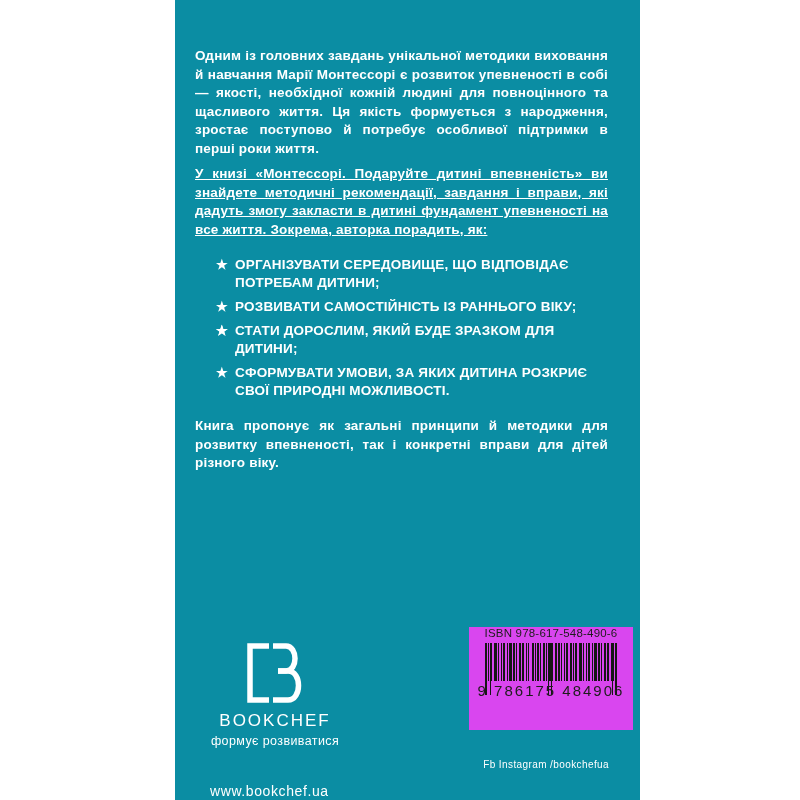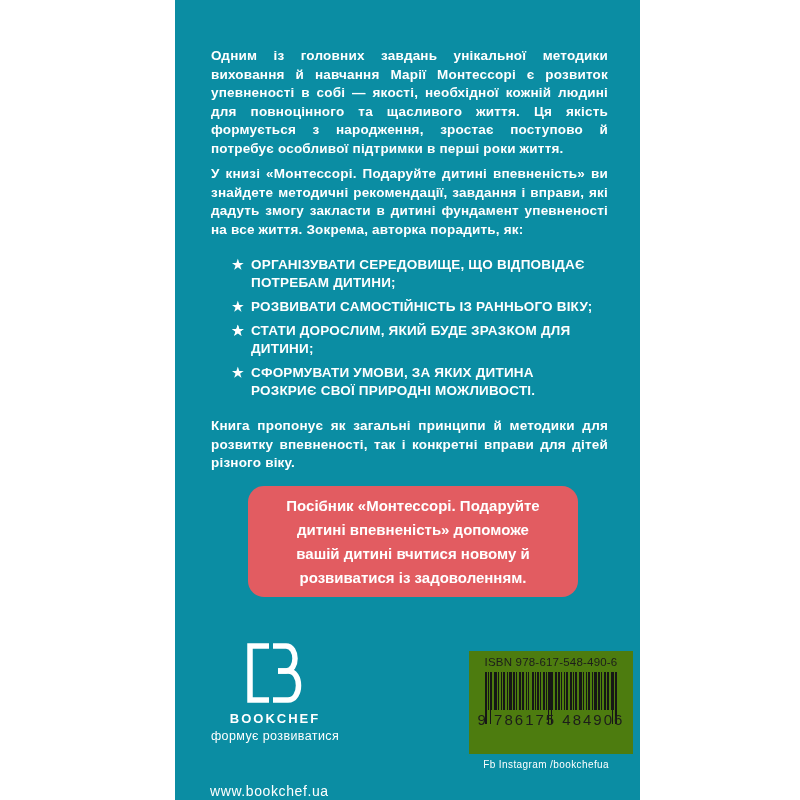--- a/index.html
+++ b/index.html
@@ -11,32 +11,32 @@
     overflow: hidden;
   }
   .cover {
     position: absolute;
     left: 175px; top: 0;
     width: 465px; height: 800px;
     background: #0b8da3;
     color: #ffffff;
   }
   .text-block {
-    padding: 47px 32px 0 36px;
+    padding: 47px 32px 0 20px;
   }
   .text-block p {
     font-size: 13.5px;
     font-weight: 700;
     line-height: 18.5px;
     text-align: justify;
     letter-spacing: 0.2px;
     color: #ffffff;
   }
   .text-block p.para1 { margin-bottom: 7px; }
-  .text-block p.para2 { margin-bottom: 17px; }
+  .text-block p.para2 { margin-bottom: 17px; text-decoration: underline; }
   ul.bullet-list {
     list-style: none;
     margin: 16px 0 0 21px;
     padding-right: 6px;
   }
   ul.bullet-list li {
     position: relative;
     padding-left: 19px;
     margin-bottom: 6px;
     font-size: 13.5px;
@@ -65,37 +65,36 @@
   }
   .brand {
     position: absolute;
     left: 30px; top: 640px;
     width: 140px;
     text-align: center;
     color: #ffffff;
   }
   .brand svg { display: block; margin: 0 auto 5px; }
   .brand-name {
-    font-size: 13px;
-    font-weight: 700;
+    font-size: 17px;
+    font-weight: 400;
     letter-spacing: 2px;
   }
   .brand-tagline {
     font-size: 12.5px;
     font-weight: 400;
     letter-spacing: 0.4px;
     margin-top: 3px;
   }
   .barcode-box {
     position: absolute;
-    left: 294px; top: 651px;
+    left: 294px; top: 627px;
     width: 164px; height: 103px;
-    background: #4d7c0f;
+    background: #d946ef;
     color: #1d1d1b;
-    padding-top: 5px;
     text-align: center;
   }
   .isbn-label {
     font-size: 11.5px;
     letter-spacing: 0.2px;
     color: #1d1d1b;
   }
   .bars { display: block; margin: 2px auto 0; }
   .barcode-digits {
     margin-top: -15px;
@@ -146,21 +145,20 @@
         <span>СТАТИ ДОРОСЛИМ, ЯКИЙ БУДЕ ЗРАЗКОМ ДЛЯ ДИТИНИ;</span>
       </li>
       <li>
         <span class="star">★</span>
         <span>СФОРМУВАТИ УМОВИ, ЗА ЯКИХ ДИТИНА РОЗКРИЄ СВОЇ ПРИРОДНІ МОЖЛИВОСТІ.</span>
       </li>
     </ul>
 
     <p class="para3">Книга пропонує як загальні принципи й методики для розвитку впевненості, так і конкретні вправи для дітей різного віку.</p>
 
-    <div class="highlight-box">Посібник «Монтессорі. Подаруйте дитині впевненість» допоможе вашій дитині вчитися новому й розвиватися із задоволенням.</div>
   </div>
 
   <div class="brand">
     <svg width="66" height="66" viewBox="0 0 66 66" aria-hidden="true">
       <g fill="none" stroke="#ffffff" stroke-width="5.5">
         <path d="M 27 6 H 8 V 60 H 27"></path>
         <path d="M 31 6 H 44 C 56 6 56 31 44 31 H 36"></path>
         <path d="M 36 31 H 46 C 60 31 60 60 46 60 H 31"></path>
       </g>
     </svg>

